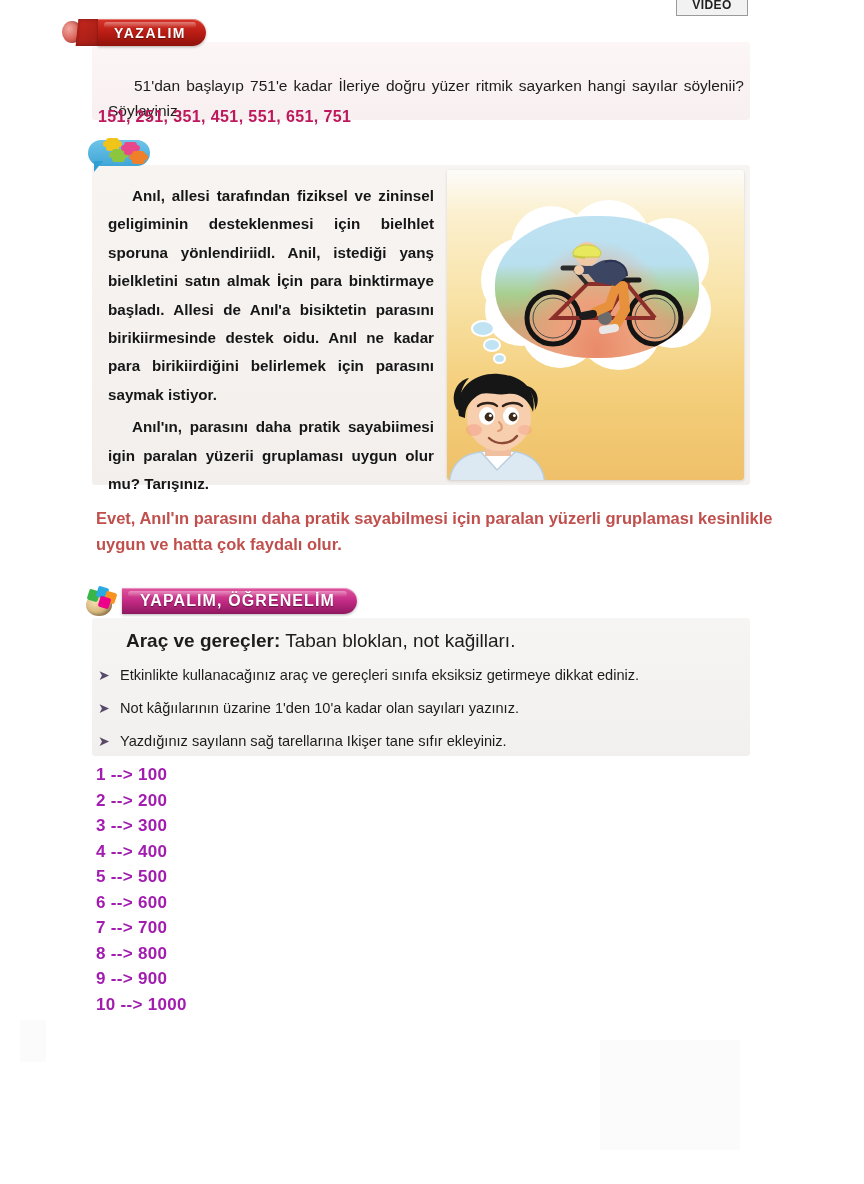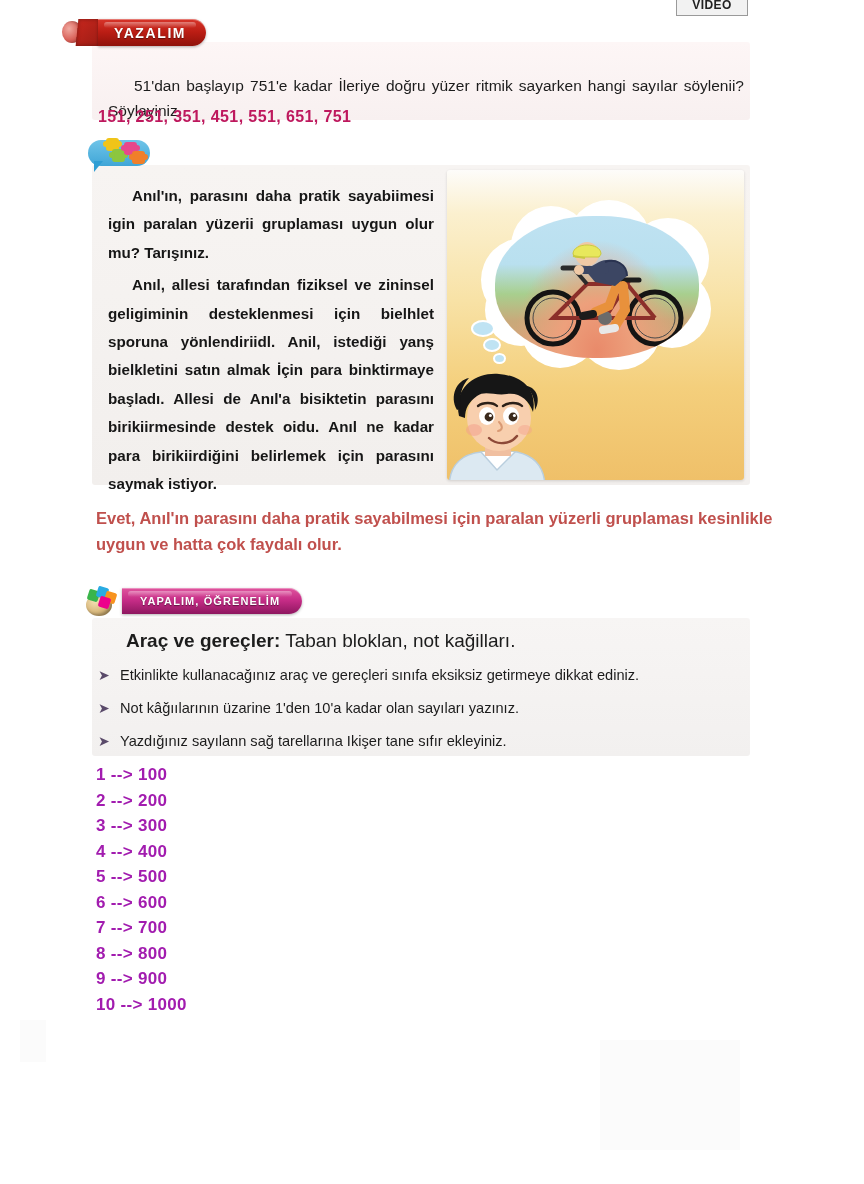--- a/index.html
+++ b/index.html
@@ -297,21 +297,21 @@
   .gp-b { background: #29abe2; left: 13px; top: -1px; }
   .gp-c { background: #f7931e; left: 21px; top: 4px; }
   .gp-d { background: #ec008c; left: 15px; top: 9px; }
   .ribbon-body.pink {
     background: linear-gradient(180deg,#e0559e 0%,#c52c86 48%,#8e1760 100%);
     height: 26px;
     padding: 0 22px 0 18px;
   }
   .ribbon-body.pink .ribbon-label {
     letter-spacing: 1.1px;
-    font-size: 11px;
+    font-size: 16px;
   }
 
   #activity-head {
     position: absolute;
     left: 126px;
     top: 630px;
     font-size: 19px;
     color: #1c1c1c;
   }
   #activity-head b { font-weight: bold; }
@@ -384,22 +384,22 @@
 <div id="puzzle-bubble">
   <div class="bubble-shape"></div>
   <div class="bubble-tail"></div>
   <div class="pz pz1"></div>
   <div class="pz pz2"></div>
   <div class="pz pz3"></div>
   <div class="pz pz4"></div>
 </div>
 
 <div id="story-text">
+  <p>Anıl, allesi tarafından fiziksel ve zininsel geligiminin desteklenmesi için bielhlet sporuna yönlendiriidl. Anil, istediği yanş bielkletini satın almak İçin para binktirmaye başladı. Allesi de Anıl'a bisiktetin parasını birikiirmesinde destek oidu. Anıl ne kadar para birikiirdiğini belirlemek için parasını saymak istiyor.</p>
   <p>Anıl'ın, parasını daha pratik sayabiimesi igin paralan yüzerii gruplaması uygun olur mu? Tarışınız.</p>
-  <p>Anıl, allesi tarafından fiziksel ve zininsel geligiminin desteklenmesi için bielhlet sporuna yönlendiriidl. Anil, istediği yanş bielkletini satın almak İçin para binktirmaye başladı. Allesi de Anıl'a bisiktetin parasını birikiirmesinde destek oidu. Anıl ne kadar para birikiirdiğini belirlemek için parasını saymak istiyor.</p>
 </div>
 
 <div id="illustration">
 
   <div class="thought-cloud">
     <div class="cl" style="left:0px;  top:38px; width:84px; height:84px;"></div>
     <div class="cl" style="left:30px; top:6px;  width:80px; height:80px;"></div>
     <div class="cl" style="left:86px; top:0px;  width:84px; height:84px;"></div>
     <div class="cl" style="left:146px;top:18px; width:82px; height:82px;"></div>
     <div class="cl" style="left:152px;top:70px; width:78px; height:78px;"></div>

